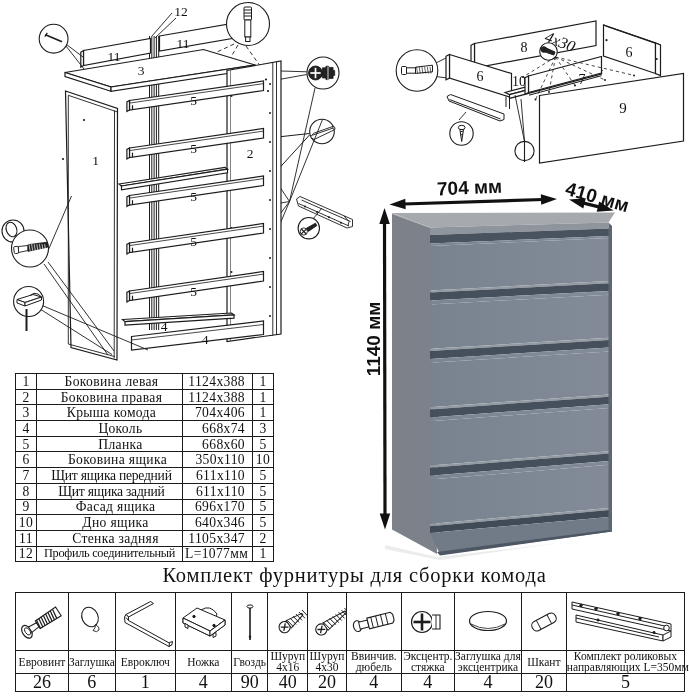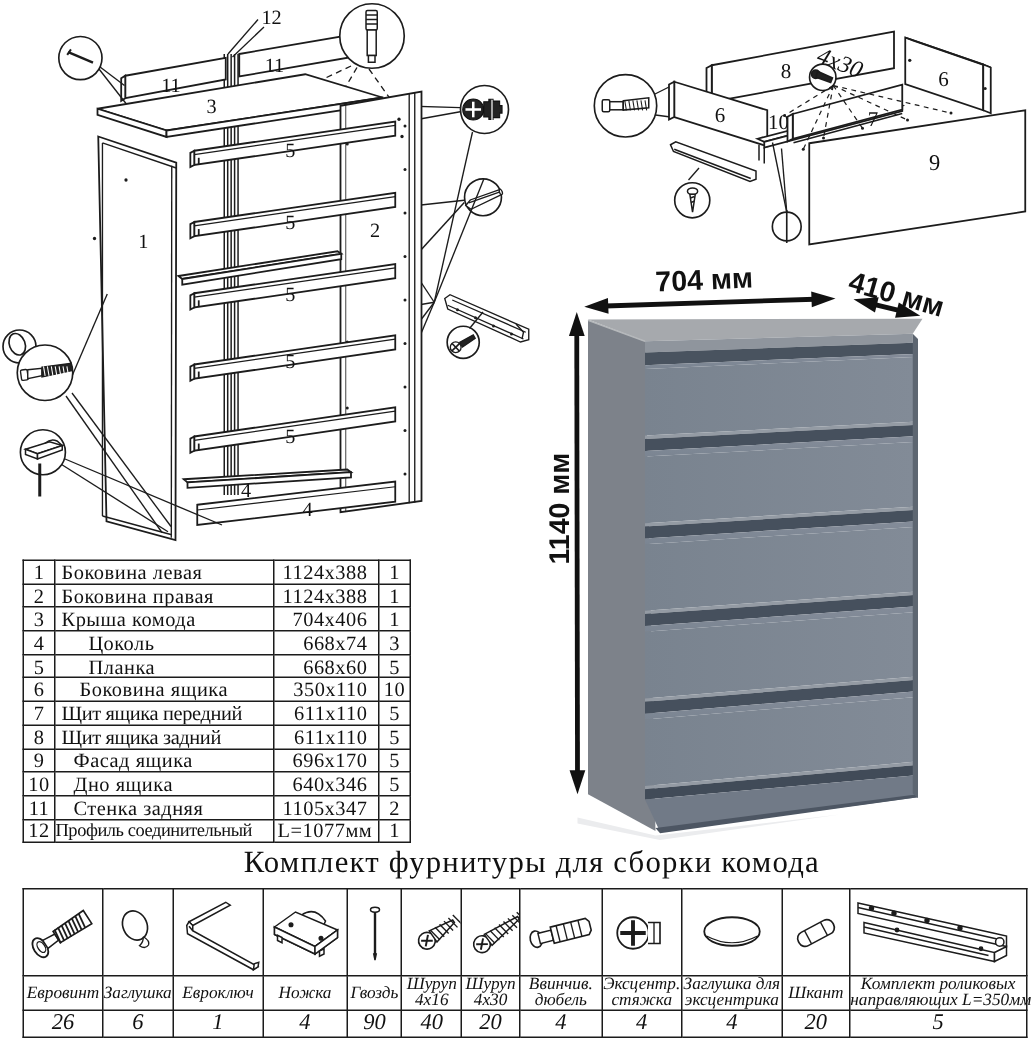--- a/index.html
+++ b/index.html
@@ -2,31 +2,31 @@
 <html><head><meta charset="utf-8"><style>
 html,body{margin:0;padding:0;background:#fff;}
 #page{position:relative;width:689px;height:700px;background:#fff;overflow:hidden;
   font-family:"Liberation Serif",serif;color:#111;}
 #bigsvg{position:absolute;left:0;top:0;}
 .dim{position:absolute;font-family:"Liberation Sans",sans-serif;font-weight:bold;color:#111;}
 #parts{position:absolute;left:15px;top:373px;border-collapse:collapse;table-layout:fixed;
   font-size:13.6px;letter-spacing:0.35px;width:258px;}
 #parts td{border:1.4px solid #1b1b1b;height:14.7px;padding:0;line-height:13px;white-space:nowrap;overflow:hidden;}
 #parts .c1{width:19px;text-align:center;}
-#parts .c2{width:146px;}
+#parts .c2{width:146px;text-align:center;}
 #parts .c3{width:68px;text-align:right;padding-right:7px;margin-top:25px;}
 #parts .c4{width:19px;text-align:center;}
 #parts tr.sm td.c2{font-size:12.3px;letter-spacing:-0.3px;}
 #parts td.tight{letter-spacing:-0.25px;}
 #title{position:absolute;left:10px;top:564px;width:689px;text-align:center;font-size:20.5px;letter-spacing:0.8px;}
 #hw{position:absolute;left:15px;top:592px;border-collapse:collapse;table-layout:fixed;width:670px;}
-#hw td{border:1.4px solid #1b1b1b;text-align:center;padding:0;vertical-align:middle;font-style:italic;}
+#hw td{border:1.4px solid #1b1b1b;text-align:center;padding:0;vertical-align:middle;}
 #hw tr.ri td{height:57px;overflow:hidden;}
 #hw .hn{font-size:11.5px;line-height:11px;height:22px;white-space:nowrap;}
-#hw .hc{font-size:15px;height:17px;line-height:17px;}
+#hw .hc{font-size:18px;height:17px;line-height:17px;}
 #hw svg{display:block;margin:0 auto;}
 </style></head>
 <body>
 <div id="page">
 <svg id="bigsvg" width="689" height="700" viewBox="0 0 689 700">
 <defs>
 <linearGradient id="faceg" x1="0" y1="0" x2="1" y2="0">
 <stop offset="0" stop-color="#79838f"></stop>
           <stop offset="1" stop-color="#828b97"></stop>
 </linearGradient>

